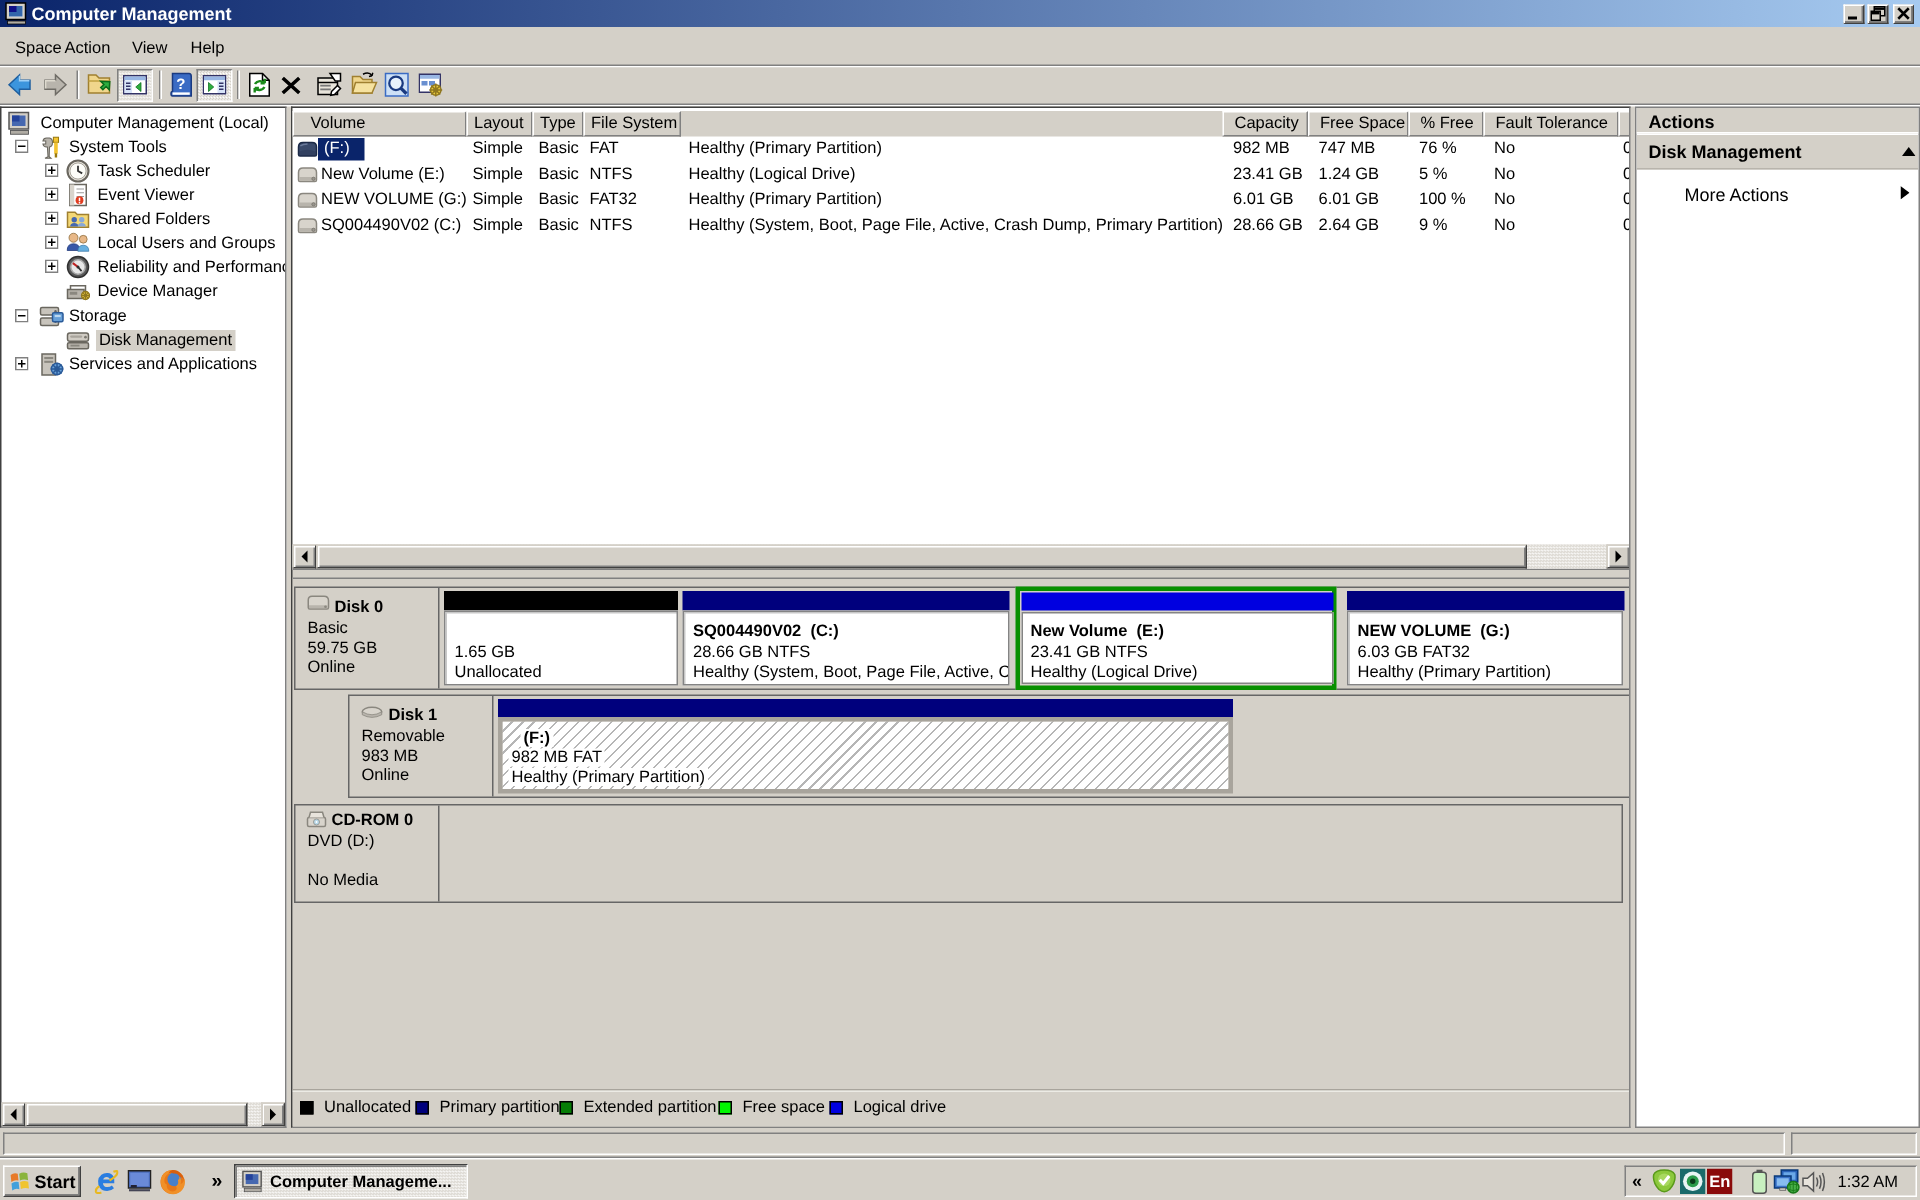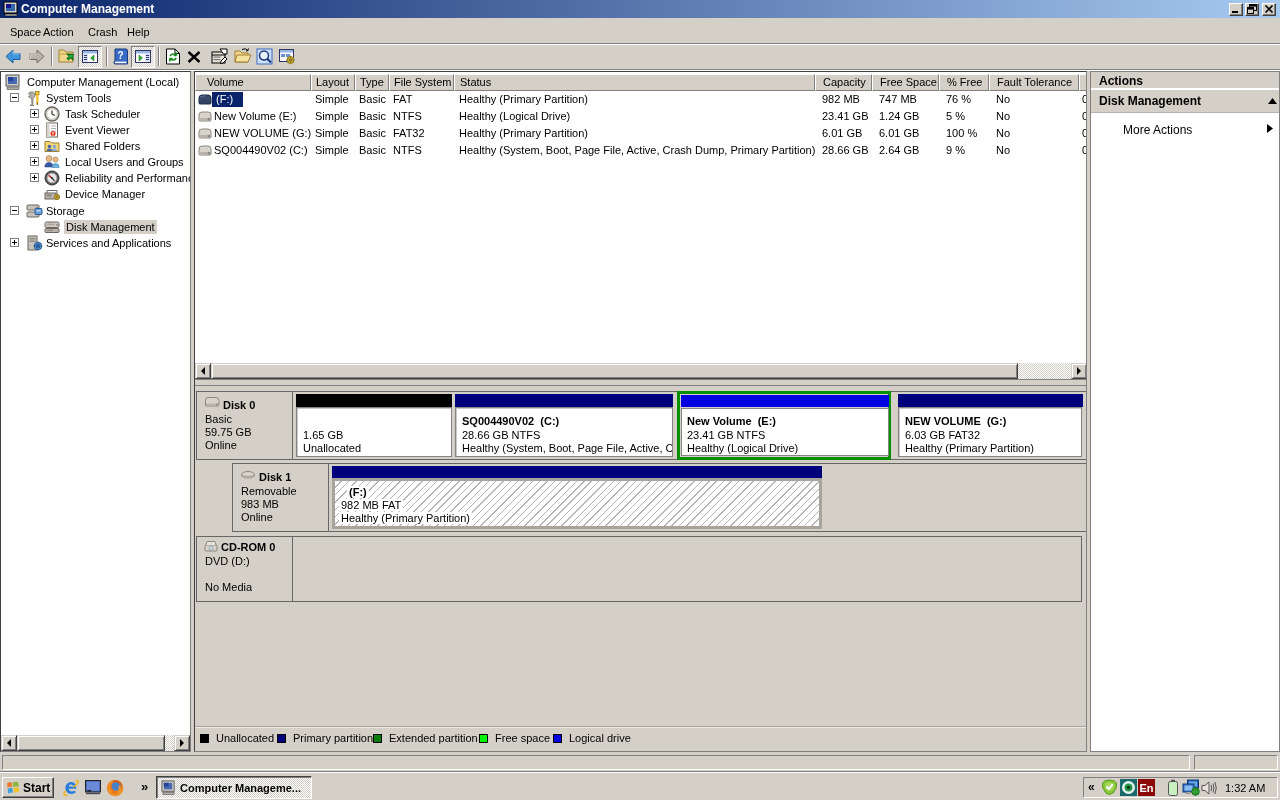--- a/index.html
+++ b/index.html
@@ -42,21 +42,21 @@
   <div class="abs raised" style="left:1262px;top:3px;width:14px;height:13px;background:#d4d0c8;">
     <svg width="12" height="11" viewBox="0 0 12 11">
         <path d="M2.5 1.5 L9.5 8.5 M9.5 1.5 L2.5 8.5" stroke="#000" stroke-width="1.7"></path>
       </svg>
   </div>
 </div>
 
 <div class="abs" style="left:0;top:18px;width:1280px;height:25px;background:#d4d0c8;border-top:1px solid #d4d0c8;">
   <span class="abs" style="left:10px;top:7px;">Space</span>
   <span class="abs" style="left:43px;top:7px;">Action</span>
-  <span class="abs" style="left:88px;top:7px;">Crash</span>
+  <span class="abs" style="left:88px;top:7px;">View</span>
   <span class="abs" style="left:127px;top:7px;">Help</span>
 </div>
 <div class="abs" style="left:0;top:43px;width:1280px;height:1px;background:#808080;"></div>
 <div class="abs" style="left:0;top:44px;width:1280px;height:1px;background:#fff;"></div>
 
 <div class="abs" id="toolbar" style="left:0;top:45px;width:1280px;height:24px;background:#d4d0c8;">
 
   <svg class="abs" style="left:5px;top:3px;" width="17" height="17" viewBox="0 0 17 17">
     <path d="M1 8.5 L8 2 L8 5.5 L15 5.5 L15 11.5 L8 11.5 L8 15 Z" fill="#3c95dd" stroke="#1f5f9f"></path>
     <path d="M8 2.5 L8 5.9 L14.6 5.9" fill="none" stroke="#9fd0f5"></path>
@@ -320,21 +320,20 @@
 
 <div class="abs" id="midpanel" style="left:194px;top:71px;width:893px;height:681px;background:#d4d0c8;border:1px solid #808080;border-top-color:#404040;border-left-color:#404040;overflow:hidden;">
 
   <div class="abs" style="left:0;top:0;width:891px;height:308px;background:#fff;border-bottom:1px solid #808080;">
 
     <div class="abs" id="lvheader" style="left:0;top:2px;width:891px;height:17px;background:#d4d0c8;">
       <div class="hc" style="left:0;width:116px;"><span style="padding-left:7px;">Volume</span></div>
       <div class="hc" style="left:116px;width:44px;">Layout</div>
       <div class="hc" style="left:160px;width:34px;">Type</div>
       <div class="hc" style="left:194px;width:65px;">File System</div>
-      <div class="hc" style="left:259px;width:361px;"><span style="padding-left:1px;">Status</span></div>
       <div class="hc" style="left:620px;width:57px;"><span style="padding-left:3px;">Capacity</span></div>
       <div class="hc" style="left:677px;width:67px;"><span style="padding-left:3px;">Free Space</span></div>
       <div class="hc" style="left:744px;width:50px;"><span style="padding-left:3px;">% Free</span></div>
       <div class="hc" style="left:794px;width:90px;"><span style="padding-left:3px;">Fault Tolerance</span></div>
       <div class="hc" style="left:884px;width:40px;"><span style="padding-left:3px;">Overhead</span></div>
     </div>
 
     <div class="abs" id="lvrows" style="left:0;top:19px;width:891px;height:68px;">
       <div class="lvrow" style="top:0;">
         <svg class="abs" style="left:2px;top:2px;" width="16" height="13" viewBox="0 0 16 13">

